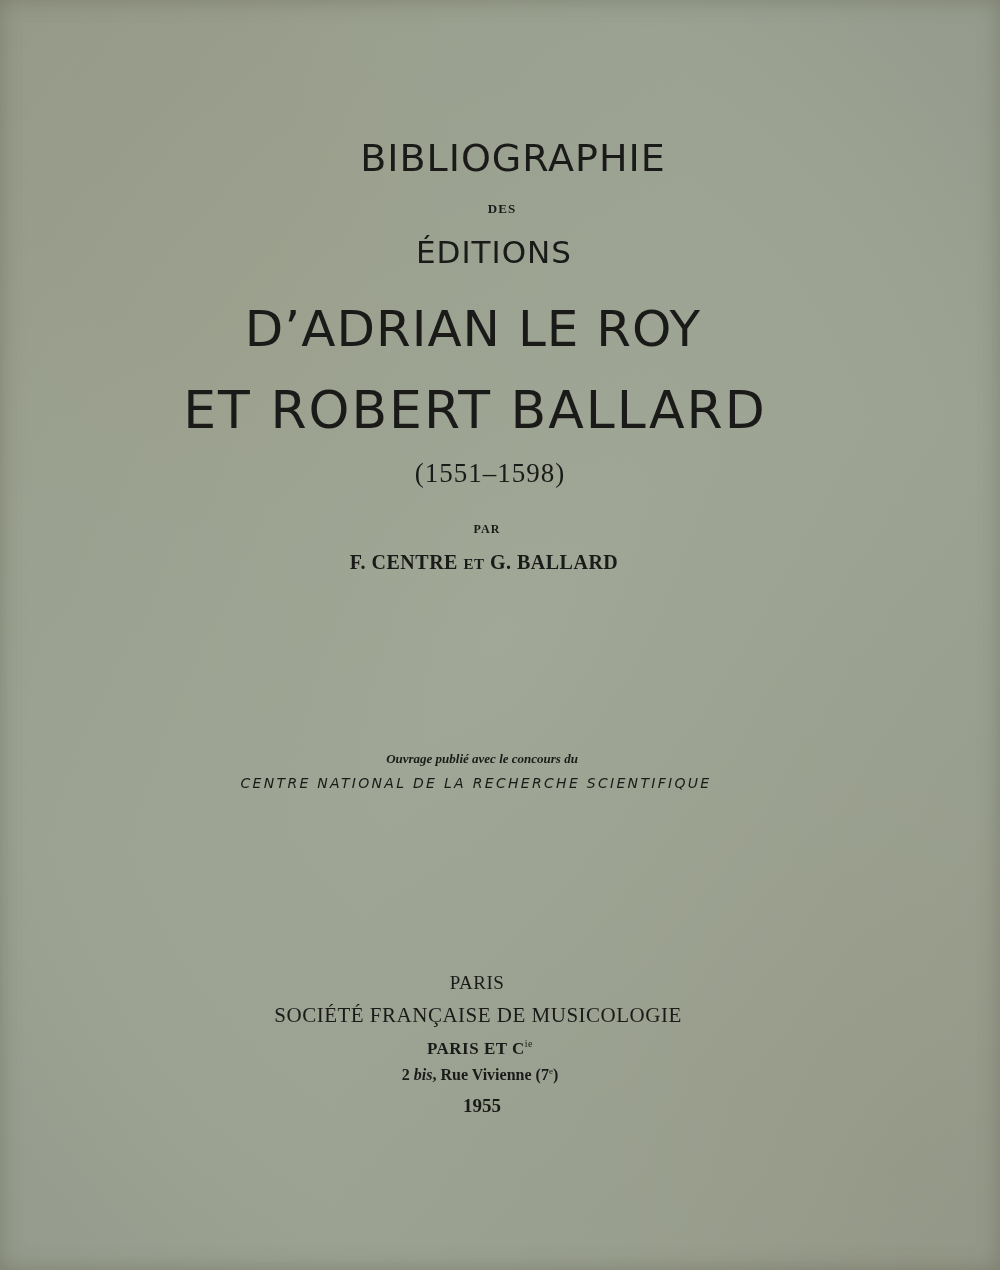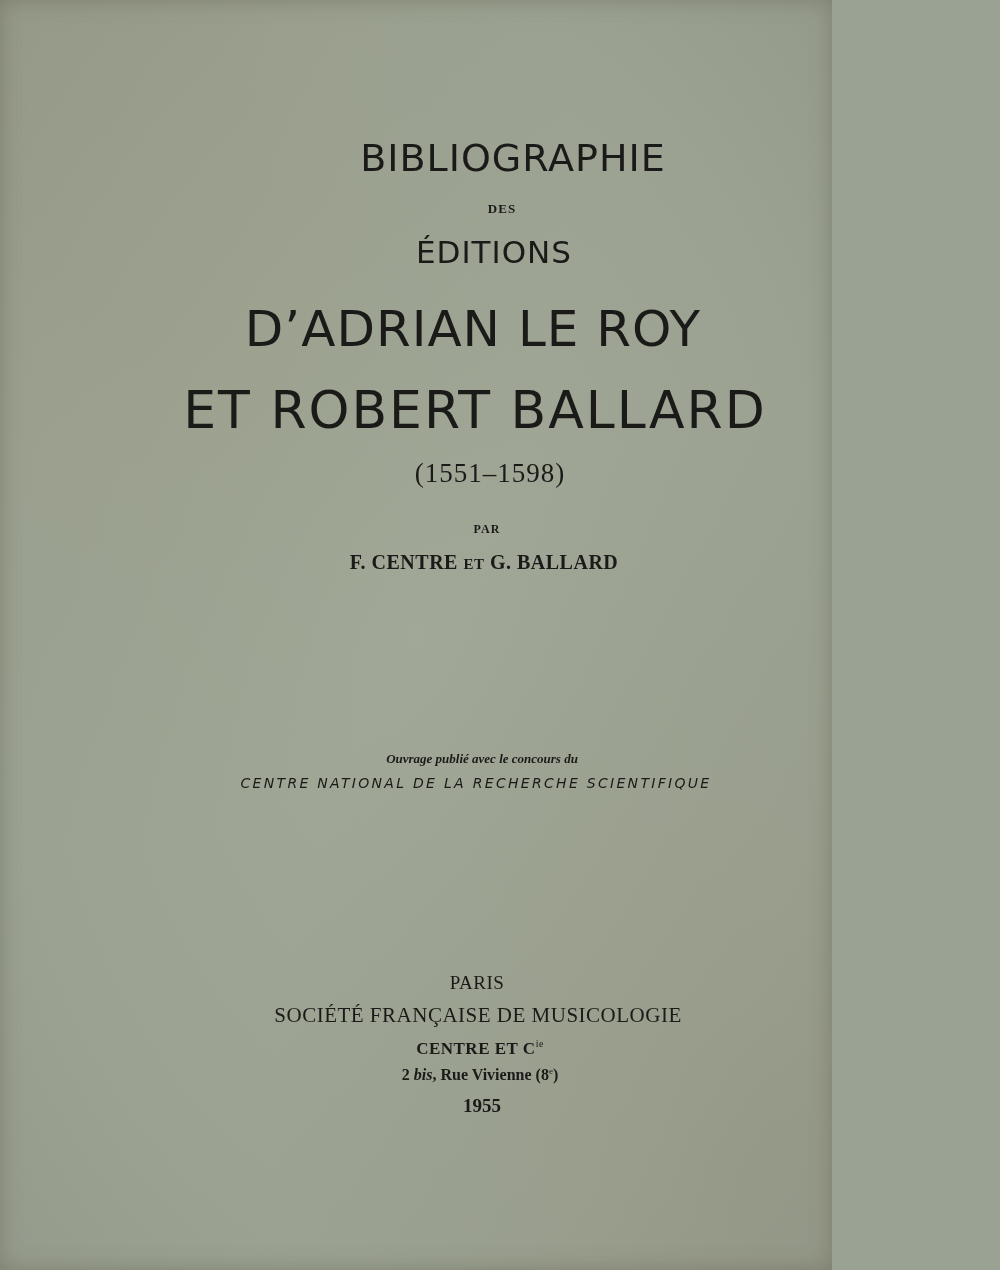--- a/index.html
+++ b/index.html
@@ -7,21 +7,21 @@
       padding: 0;
     }
     body {
       width: 1000px;
       height: 1270px;
       overflow: hidden;
       background: #9aa294;
     }
     .cover {
       position: relative;
-      width: 832px;
+      width: 1000px;
       height: 1270px;
       background:
         radial-gradient(ellipse at 15% 10%, rgba(150,145,120,0.25), rgba(0,0,0,0) 45%),
         radial-gradient(ellipse at 90% 90%, rgba(140,135,115,0.25), rgba(0,0,0,0) 45%),
         radial-gradient(ellipse at 50% 50%, #a1a897 0%, #9ba292 70%, #959b8c 100%);
       color: #1a1a18;
       font-family: "DejaVu Serif", "Liberation Serif", serif;
       text-align: center;
     }
     .cover::after {
@@ -75,16 +75,16 @@
   <div class="line t-par">PAR</div>
   <div class="line t-authors">
     <span>F. CENTRE</span>
     <span class="sc">ET</span>
     <span>G. BALLARD</span>
   </div>
   <div class="line t-ouvrage">Ouvrage publié avec le concours du</div>
   <div class="line t-centre">CENTRE NATIONAL DE LA RECHERCHE SCIENTIFIQUE</div>
   <div class="line t-paris">PARIS</div>
   <div class="line t-societe">SOCIÉTÉ FRANÇAISE DE MUSICOLOGIE</div>
-  <div class="line t-heugel"><span>CENTRE ET C</span><sup>ie</sup></div>
-  <div class="line t-address"><span>2</span> <span class="it">bis</span><span>, Rue Vivienne (8</span><sup>e</sup><span>)</span></div>
+  <div class="line t-heugel"><span>PARIS ET C</span><sup>ie</sup></div>
+  <div class="line t-address"><span>2</span> <span class="it">bis</span><span>, Rue Vivienne (7</span><sup>e</sup><span>)</span></div>
   <div class="line t-year">1955</div>
 </div>
 
 </body></html>

